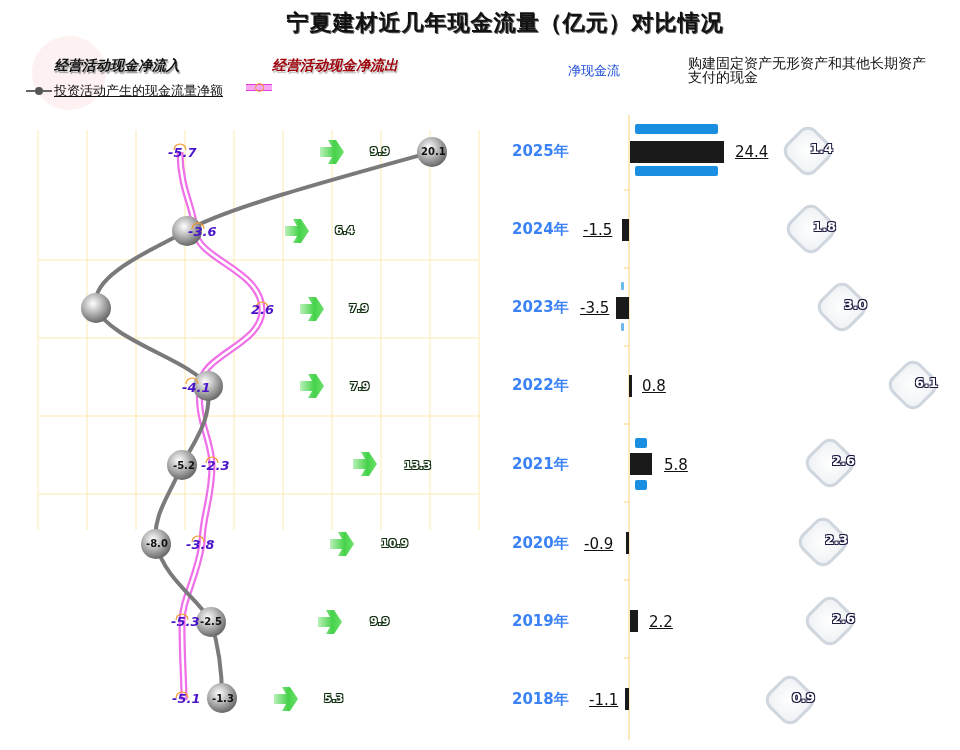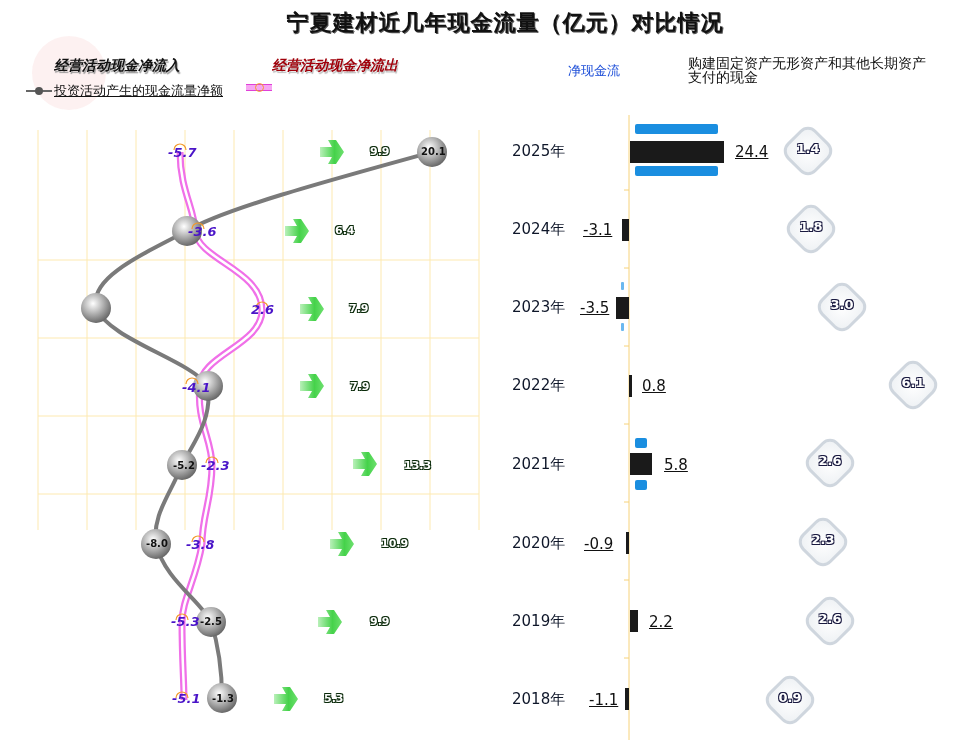--- a/index.html
+++ b/index.html
@@ -21,24 +21,24 @@
   .leg-fin { left: 246px; color: #3a1a9a; }
   .sw-inv { width: 26px; height: 10px; position: relative; margin-right: 2px; }
   .sw-inv::before { content: ""; position: absolute; left: 0; right: 0; top: 4px; height: 2px; background: #666; }
   .sw-inv::after { content: ""; position: absolute; left: 9px; top: 1px; width: 8px; height: 8px; border-radius: 50%; background: #555; }
   .sw-fin { width: 26px; height: 10px; position: relative; margin-right: 2px; }
   .sw-fin::before { content: ""; position: absolute; left: 0; right: 0; top: 2px; height: 5px; background: #f6a6f2; border-top: 1px solid #e040d8; border-bottom: 1px solid #e040d8; }
   .sw-fin::after { content: ""; position: absolute; left: 9px; top: 1px; width: 7px; height: 7px; border-radius: 50%; border: 1px solid #f39a2c; }
   .hdr-net { position: absolute; left: 568px; top: 62px; font-size: 13px; color: #1d4ed8; }
   .hdr-capex { position: absolute; left: 688px; top: 56px; width: 250px; font-size: 14px; color: #111; line-height: 14px; }
   svg { position: absolute; left: 0; top: 0; }
-  .year { position: absolute; left: 512px; font-size: 15px; font-weight: normal; color: #0f172a; }
+  .year { position: absolute; left: 512px; font-size: 15px; font-weight: bold; color: #3b82f6; }
   .netval { position: absolute; font-size: 15px; color: #111; text-decoration: underline; }
   .capex { position: absolute; width: 50px; height: 50px; }
-  .capex-label { position: absolute; left: 0; top: 15px; width: 50px; text-align: center; font-size: 13px;
+  .capex-label { position: absolute; left: 0; top: 15px; width: 50px; text-align: right; font-size: 13px;
                  font-weight: bold; color: #fff; text-shadow: -1px -1px 0 #1a1a40, 1px -1px 0 #1a1a40, -1px 1px 0 #1a1a40, 1px 1px 0 #1a1a40; }
   .op-label { position: absolute; font-size: 11px; font-weight: bold; color: #fff;
               text-shadow: -1px -1px 0 #0a2a0a, 1px -1px 0 #0a2a0a, -1px 1px 0 #0a2a0a, 1px 1px 0 #0a2a0a; padding-left: 8px; }
   .fin-label { position: absolute; font-size: 13px; font-weight: bold; font-style: italic; color: #4a14c8; }
   .inv-label { position: absolute; font-size: 10px; font-weight: bold; color: #111; }
 </style>
 </head>
 <body>
 
 <div class="title">宁夏建材近几年现金流量（亿元）对比情况</div>
@@ -177,21 +177,21 @@
 <div class="inv-label" style="left:421px;top:146px">20.1</div>
 <div class="fin-label" style="left:168px;top:145px">-5.7</div>
 <div class="netval" style="left:735px;top:143px">24.4</div>
 <div class="capex" style="left:783px;top:126px">
     <div class="capex-label">1.4</div>
   </div>
 
 <div class="year" style="top:220px">2024年</div>
 <div class="op-label" style="left:327px;top:224px">6.4</div>
 <div class="fin-label" style="left:188px;top:224px">-3.6</div>
-<div class="netval" style="left:583px;top:221px">-3.1</div>
+<div class="netval" style="left:583px;top:221px">-1.5</div>
 <div class="capex" style="left:786px;top:204px">
     <div class="capex-label">1.8</div>
   </div>
 
 <div class="year" style="top:298px">2023年</div>
 <div class="op-label" style="left:341px;top:302px">7.9</div>
 <div class="fin-label" style="left:251px;top:302px">2.6</div>
 <div class="netval" style="left:580px;top:299px">-3.5</div>
 <div class="capex" style="left:817px;top:282px">
     <div class="capex-label">3.0</div>

